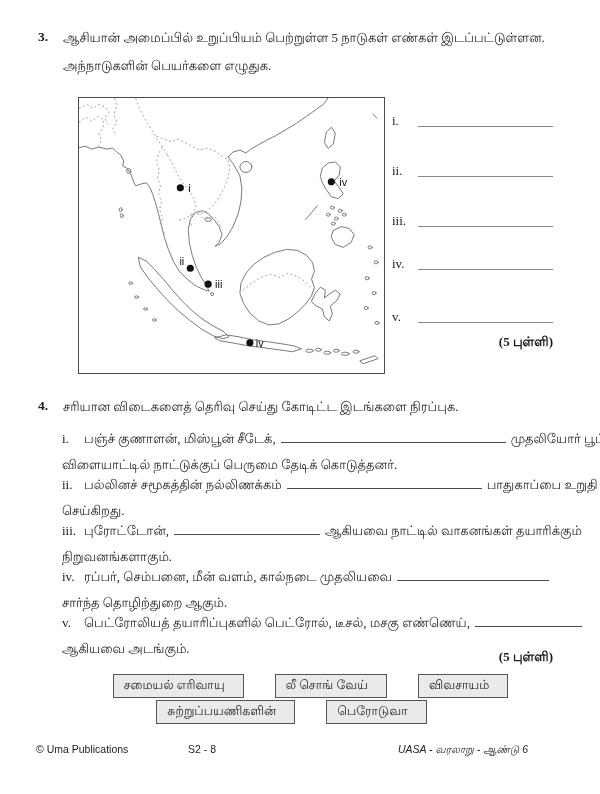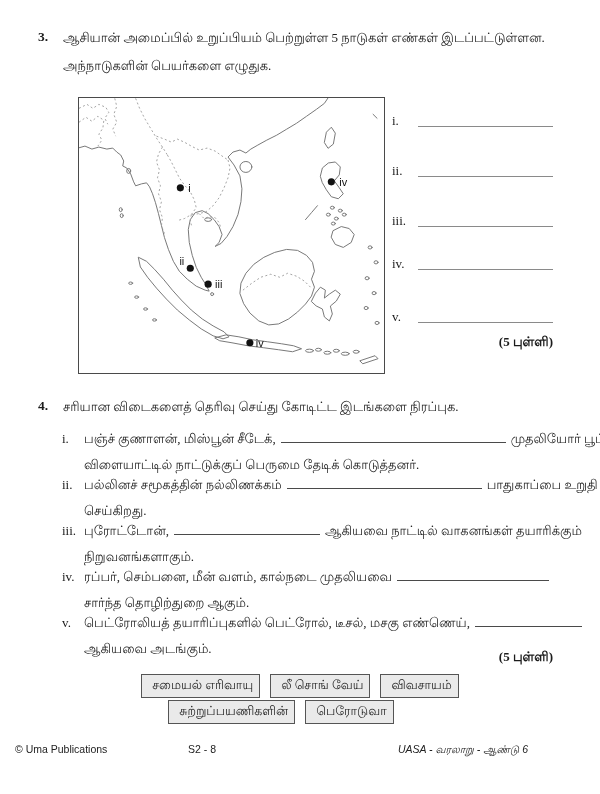--- a/index.html
+++ b/index.html
@@ -9,28 +9,28 @@
   .qnum{font-weight:bold;font-size:13.5px;}
   .mapbox{position:absolute;left:78px;top:97px;width:305px;height:275px;border:1px solid #4a4a4a;background:#fff;}
   .mapbox svg{display:block;}
   .mapbox text{font:11px "Liberation Sans",sans-serif;fill:#111;}
   .ans-label{position:absolute;left:392px;width:24px;}
   .ans-line{position:absolute;left:418px;width:135px;border-bottom:1px solid #8a8a8a;height:0;}
   .marks{position:absolute;width:153px;text-align:right;left:400px;font-weight:bold;}
   .q4item{position:absolute;left:62px;width:512px;}
   .q4item .inum{position:absolute;left:0;top:0;}
   .q4item .l1{margin-left:22px;white-space:nowrap;}
-  .q4item .l2{margin-left:22px;margin-top:9px;}
+  .q4item .l2{margin-top:9px;}
   .blank{display:inline-block;border-bottom:1px solid #4a4a4a;height:12px;margin:0 5px;vertical-align:baseline;}
   .w225{width:225px}.w195{width:195px}.w146{width:146px}.w152{width:152px}.w107{width:107px}
   .wrow{position:absolute;left:0;width:600px;display:flex;justify-content:center;gap:10px;}
-  .wbox{border:1px solid #555;background:#eaeaea;padding:2px 6px 3px 10px;font-size:12.5px;white-space:nowrap;}
+  .wbox{border:1px solid #555;background:#eaeaea;padding:2px 18px 3px 10px;font-size:12.5px;white-space:nowrap;margin-left:21px;}
   .footer{position:absolute;left:0;top:741px;width:600px;font-family:"Liberation Sans",sans-serif;
           font-size:10.5px;color:#222;}
-  .footer .fl{position:absolute;left:15px;}
+  .footer .fl{position:absolute;left:36px;}
   .footer .fc{position:absolute;left:188px;width:140px;text-align:left;}
   .footer .fr{position:absolute;left:328px;width:200px;text-align:right;font-style:italic;}
 </style>
 </head>
 <body>
 
 <div class="page">
 
   <div class="abs qnum" style="left:38px;top:28px">3.</div>
   <div class="abs" style="left:63px;top:29px;width:520px">ஆசியான் அமைப்பில் உறுப்பியம் பெற்றுள்ள 5 நாடுகள் எண்கள் இடப்பட்டுள்ளன.</div>

